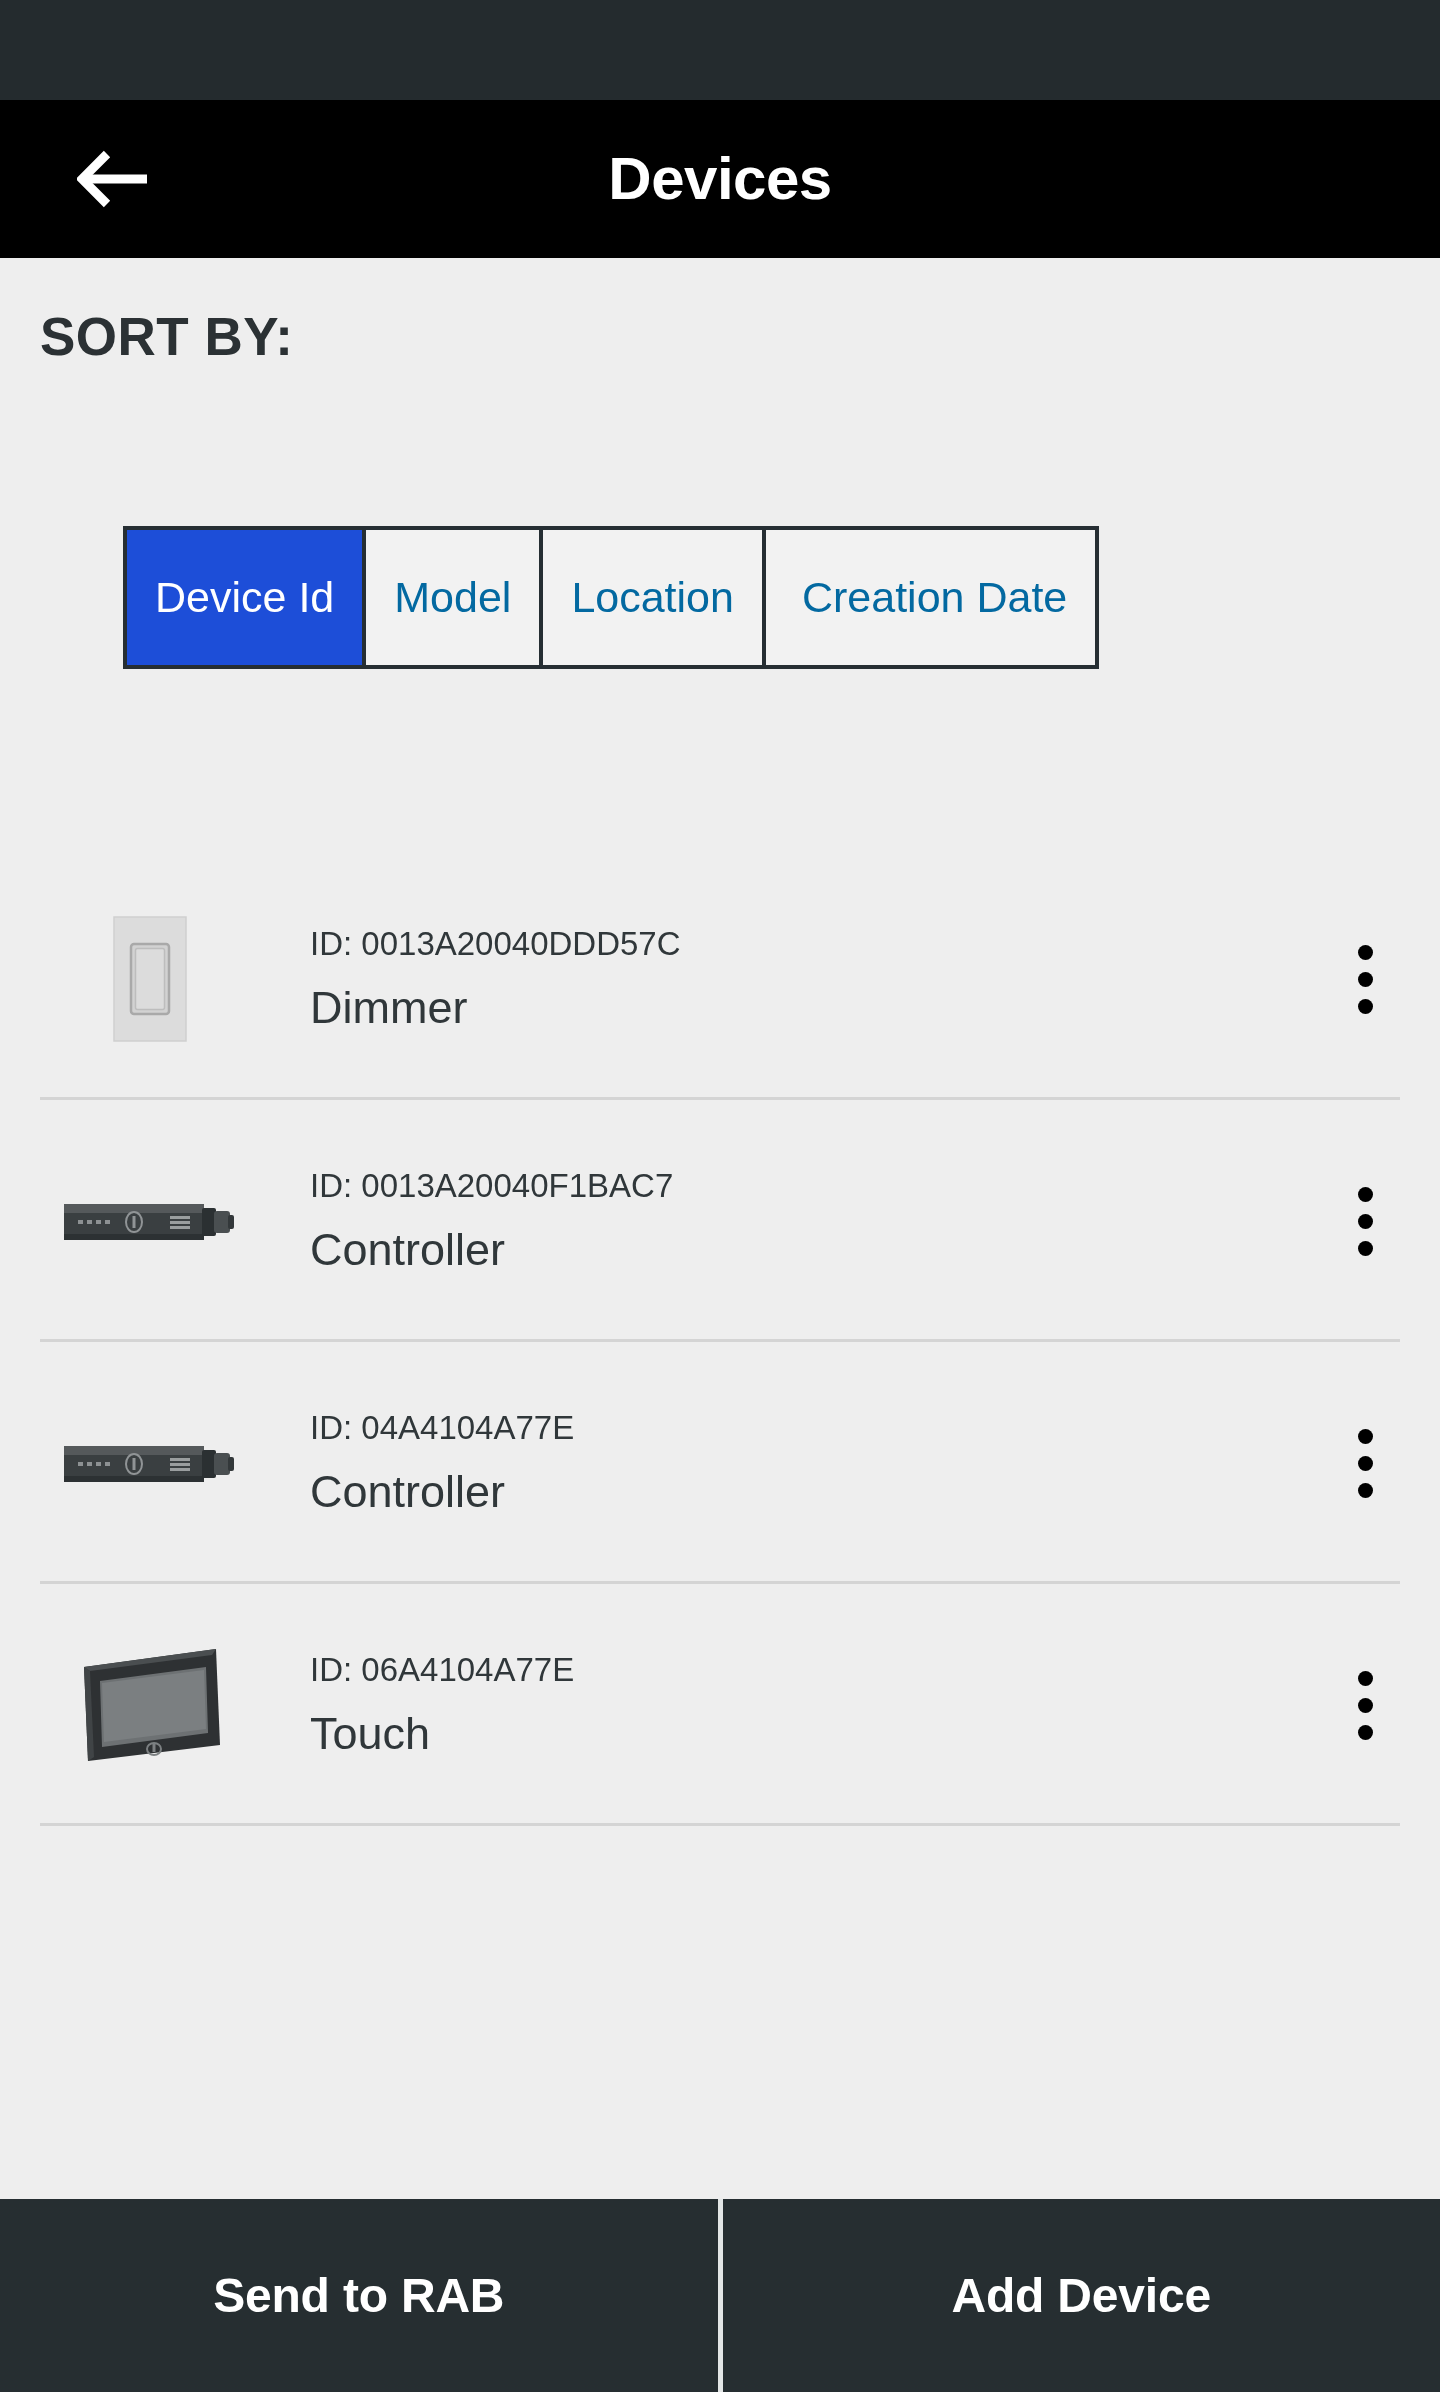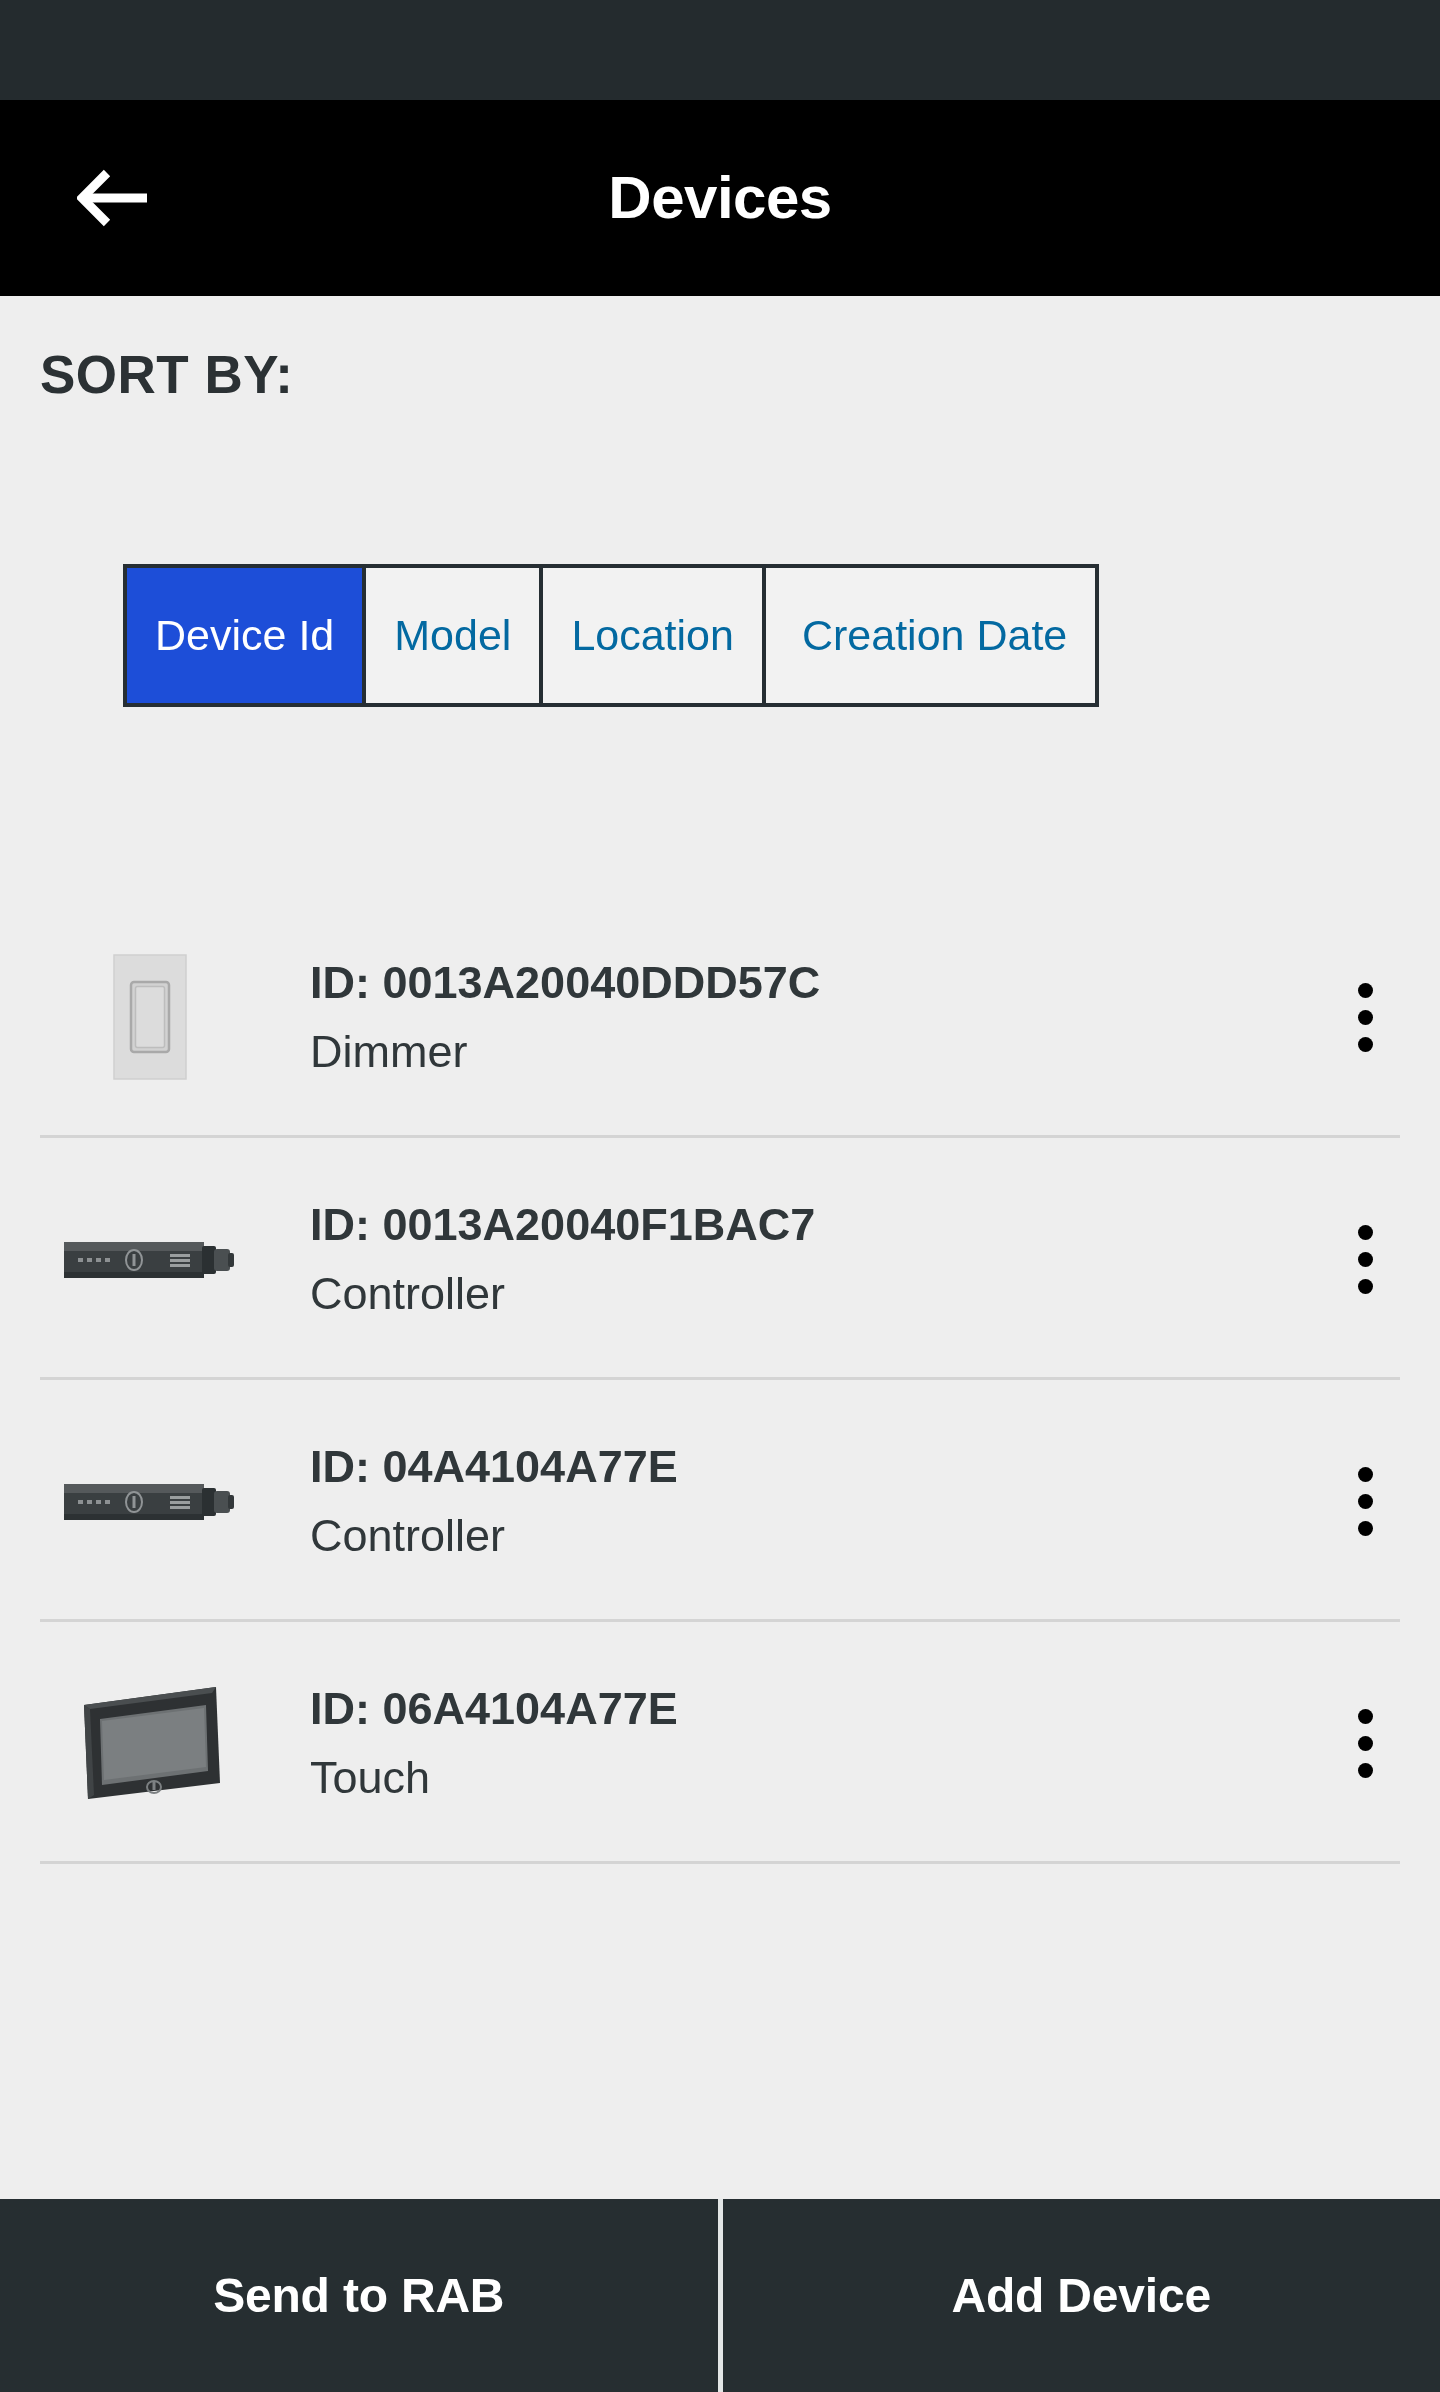--- a/index.html
+++ b/index.html
@@ -23,21 +23,21 @@
 
   
   .status-bar {
     height: 100px;
     background: #242b2e;
     flex: 0 0 auto;
   }
 
   
   .app-bar {
-    height: 196px;
+    height: 158px;
     background: #000000;
     flex: 0 0 auto;
     position: relative;
     display: flex;
     align-items: center;
   }
   .back-button {
     position: absolute;
     left: 62px;
     top: 50%;
@@ -142,23 +142,23 @@
   .device-thumb svg { display: block; }
   .device-info {
     flex: 1 1 auto;
     display: flex;
     flex-direction: column;
     justify-content: center;
     gap: 22px;
     padding-left: 10px;
   }
   .device-id {
-    font-size: 45px;
+    font-size: 33px;
     color: #30373a;
-    font-weight: 700;
+    font-weight: 400;
     line-height: 1.05;
   }
   .device-type {
     font-size: 45px;
     color: #30373a;
     font-weight: 400;
     line-height: 1.05;
   }
   .row-menu {
     flex: 0 0 auto;

